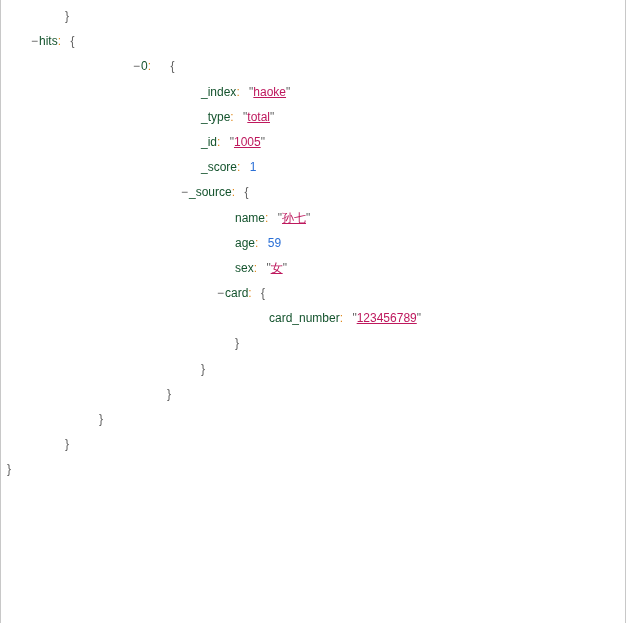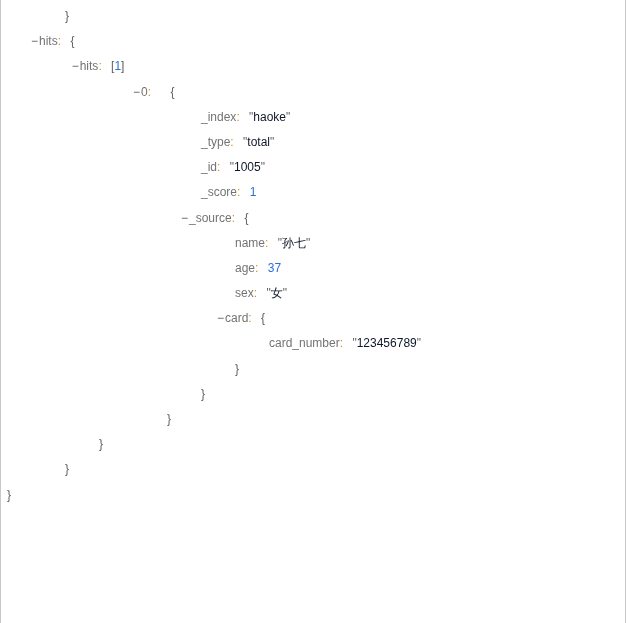--- a/index.html
+++ b/index.html
@@ -21,34 +21,35 @@
     font-size: 12px;
     line-height: 2.1;
     color: #444;
   }
   .toggle {
     color: #606060;
     cursor: pointer;
     margin-right: 1px;
   }
   .key {
-    color: #737373; 
+    color: #14532d; 
   }
   .colon {
     color: #e08a1e;
     margin-right: 6px;
   }
   .brace, .bracket {
     color: #606060;
   }
   .num {
     color: #2a6fd6; 
   }
   .str {
-    color: #0f172a; 
+    color: #be185d; 
+    text-decoration: underline;
   }
   .quote {
     color: #606060;
   }
   .row {
     white-space: pre;
   }
   
   .l0 { padding-left: 0px; }
   .l1 { padding-left: 34px; }
@@ -64,38 +65,37 @@
 <body>
 
 <div class="viewer-wrap">
 
   <div class="row l1"><span class="brace">}</span></div>
 
   <div class="row l0"><span class="toggle">−</span><span class="key">hits</span><span class="colon">:</span> <span class="brace">{</span></div>
 
 
 
-  <div class="row l1">  <span class="toggle">−</span><span class="key">hits</span><span class="colon">:</span> <span class="bracket">[</span><span class="num">1</span><span class="bracket">]</span></div>
 
   <div class="row l3"><span class="toggle">−</span><span class="key">0</span><span class="colon">:</span>    <span class="brace">{</span></div>
 
   <div class="row l5"><span class="key">_index</span><span class="colon">:</span> <span class="quote">"</span><span class="str">haoke</span><span class="quote">"</span></div>
 
   <div class="row l5"><span class="key">_type</span><span class="colon">:</span> <span class="quote">"</span><span class="str">total</span><span class="quote">"</span></div>
 
   <div class="row l5"><span class="key">_id</span><span class="colon">:</span> <span class="quote">"</span><span class="str">1005</span><span class="quote">"</span></div>
 
   <div class="row l5"><span class="key">_score</span><span class="colon">:</span> <span class="num">1</span></div>
 
   <div class="row l4b"><span class="toggle">−</span><span class="key">_source</span><span class="colon">:</span> <span class="brace">{</span></div>
 
 
   <div class="row l6"><span class="key">name</span><span class="colon">:</span> <span class="quote">"</span><span class="str">孙七</span><span class="quote">"</span></div>
 
-  <div class="row l6"><span class="key">age</span><span class="colon">:</span> <span class="num">37</span></div>
+  <div class="row l6"><span class="key">age</span><span class="colon">:</span> <span class="num">59</span></div>
 
   <div class="row l6"><span class="key">sex</span><span class="colon">:</span> <span class="quote">"</span><span class="str">女</span><span class="quote">"</span></div>
 
   <div class="row" style="padding-left:186px;"><span class="toggle">−</span><span class="key">card</span><span class="colon">:</span> <span class="brace">{</span></div>
 
   <div class="row l7"><span class="key">card_number</span><span class="colon">:</span> <span class="quote">"</span><span class="str">123456789</span><span class="quote">"</span></div>
 
   <div class="row l6"><span class="brace">}</span></div>
 
   <div class="row l5"><span class="brace">}</span></div>

